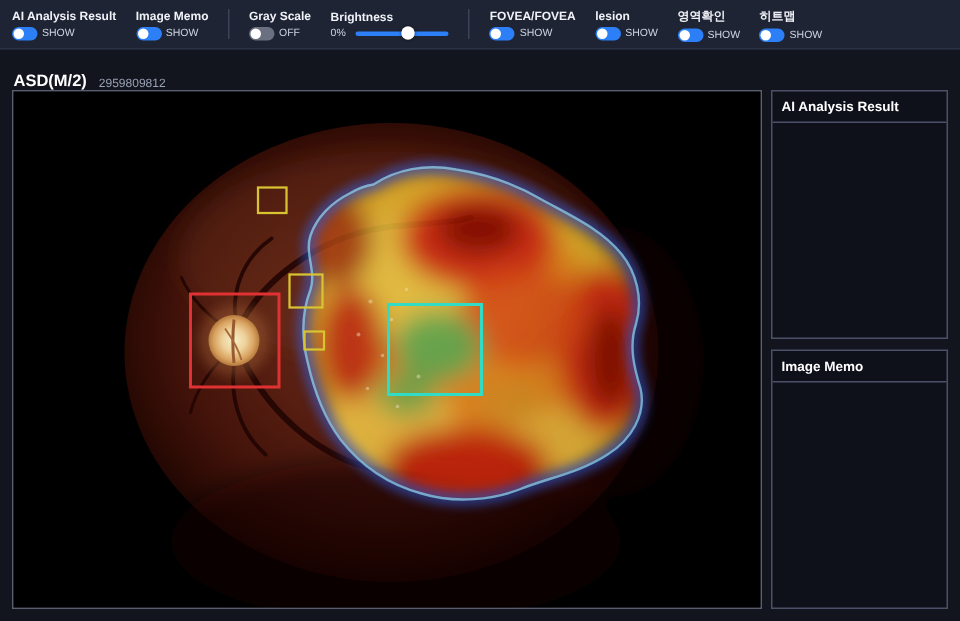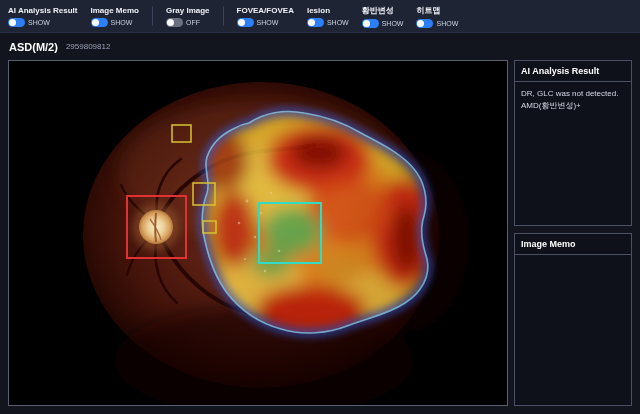--- a/index.html
+++ b/index.html
@@ -20,21 +20,21 @@
   .switch { position:relative; width:17px; height:9px; border-radius:5px; display:inline-block; cursor:pointer; flex:none; }
   .switch.on  { background:#2d7ff7; }
   .switch.off { background:#6a7080; }
   .switch .knob { position:absolute; top:1px; left:1px; width:7px; height:7px; border-radius:50%; background:#fff; }
   .tstate { font-size:7px; color:#ccd2e0; white-space:nowrap; }
   .tdivider { width:1px; height:20px; background:#3c4358; flex:none; }
   .slider { position:relative; width:62px; height:3px; background:#2d7ff7; border-radius:2px; display:inline-block; margin-left:4px; flex:none; }
   .sknob { position:absolute; top:50%; width:9px; height:9px; background:#fff; border-radius:50%;
            transform:translate(-50%,-50%); box-shadow:0 0 2px rgba(0,0,0,.7); cursor:pointer; }
   
-  .titlebar { height:27px; display:flex; align-items:center; gap:8px; padding:0 9px; }
+  .titlebar { height:27px; display:flex; align-items:flex-end; gap:8px; padding:0 9px; }
   .title { font-size:11px; font-weight:bold; color:#ffffff; }
   .record-id { font-size:8px; color:#9aa0b4; }
   
   .main { display:flex; gap:6px; padding:0 8px; height:346px; }
   .viewer { width:500px; height:100%; border:1px solid #5a5f70; background:#000; }
   .viewer svg { display:block; width:100%; height:100%; }
   .side { flex:1; display:flex; flex-direction:column; gap:7px; }
   .panel { border:1px solid #4a5066; background:#0e101a; display:flex; flex-direction:column; }
   .panel.ai { height:166px; }
   .panel.memo { flex:1; }
@@ -58,49 +58,58 @@
       <span class="tlabel">Image Memo</span>
       <div class="trow">
         <span class="switch on">
           <span class="knob"></span>
         </span>
         <span class="tstate">SHOW</span>
       </div>
     </div>
     <div class="tdivider"></div>
     <div class="titem">
-      <span class="tlabel">Gray Image</span>
+      <span class="tlabel">Gray Scale</span>
       <div class="trow">
         <span class="switch off">
           <span class="knob"></span>
         </span>
         <span class="tstate">OFF</span>
       </div>
     </div>
+    <div class="titem">
+      <span class="tlabel">Brightness</span>
+      <div class="trow">
+        <span class="tstate">0%</span>
+        <span class="slider">
+          <span class="sknob" style="left: 55%;"></span>
+        </span>
+      </div>
+    </div>
     <div class="tdivider"></div>
     <div class="titem">
       <span class="tlabel">FOVEA/FOVEA</span>
       <div class="trow">
         <span class="switch on">
           <span class="knob"></span>
         </span>
         <span class="tstate">SHOW</span>
       </div>
     </div>
     <div class="titem">
       <span class="tlabel">lesion</span>
       <div class="trow">
         <span class="switch on">
           <span class="knob"></span>
         </span>
         <span class="tstate">SHOW</span>
       </div>
     </div>
     <div class="titem">
-      <span class="tlabel">황반변성</span>
+      <span class="tlabel">영역확인</span>
       <div class="trow">
         <span class="switch on">
           <span class="knob"></span>
         </span>
         <span class="tstate">SHOW</span>
       </div>
     </div>
     <div class="titem">
       <span class="tlabel">히트맵</span>
       <div class="trow">
@@ -218,21 +227,20 @@
         <rect x="163" y="64" width="19" height="17"></rect>
         <rect x="184" y="122" width="22" height="22"></rect>
         <rect x="194" y="160" width="13" height="12"></rect>
       </g>
     </svg>
   </div>
 
   <div class="side">
     <div class="panel ai">
       <div class="phead">AI Analysis Result</div>
-      <div class="pbody">DR, GLC was not detected. AMD(황반변성)+</div>
     </div>
     <div class="panel memo">
       <div class="phead">Image Memo</div>
       <div class="pbody"></div>
     </div>
   </div>
 
 </div>
 
 </body></html>

